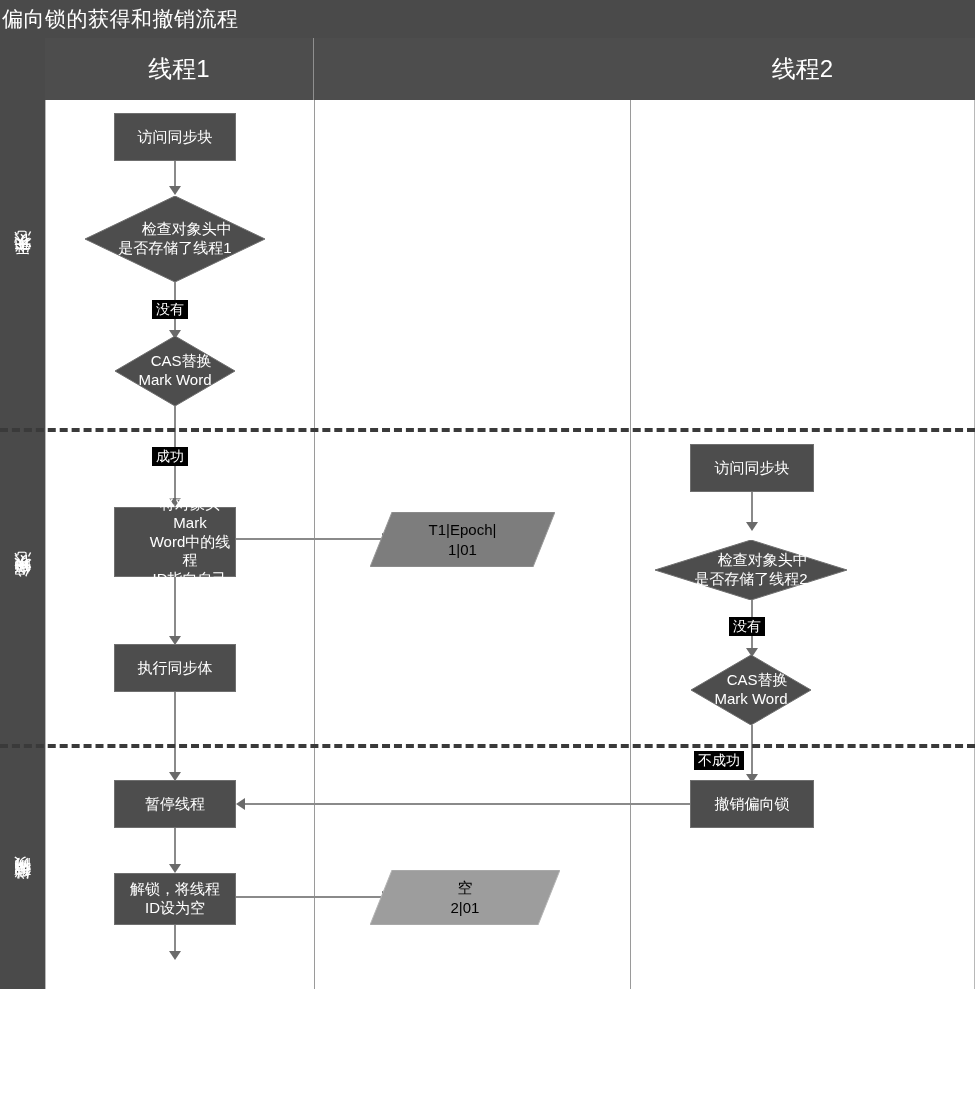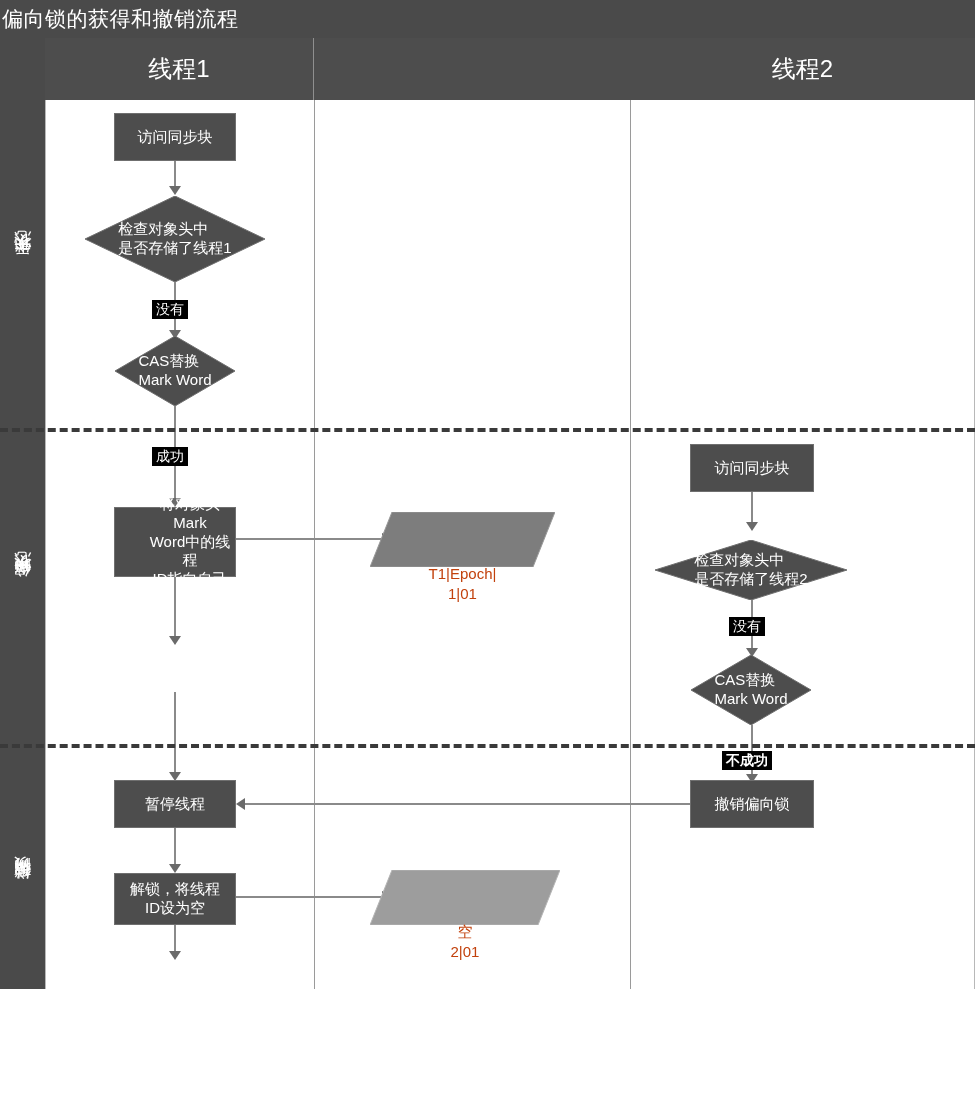--- a/index.html
+++ b/index.html
@@ -37,28 +37,28 @@
          border-top:4px dashed #3a3a3a;}
 
   
   .node{position:absolute;box-sizing:border-box;display:flex;align-items:center;justify-content:center;
         text-align:center;color:#ffffff;font-size:15px;line-height:1.25;}
   .proc{background:#4d4d4d;border:1px solid #6f6f6f;}
 
   .diamond{position:absolute;}
   .diamond svg{position:absolute;left:0;top:0;}
   .diamond .dtxt{position:absolute;left:0;top:0;width:100%;height:100%;
-                 display:flex;align-items:center;justify-content:center;text-align:left;
+                 display:flex;align-items:center;justify-content:center;text-align:right;
                  color:#ffffff;font-size:15px;line-height:1.25;}
 
   .para{position:absolute;}
   .para svg{position:absolute;left:0;top:0;}
   .para .ptxt{position:absolute;left:0;top:0;width:100%;height:100%;
               display:flex;align-items:center;justify-content:center;text-align:center;
-              color:#c2410c;font-size:15px;line-height:1.3;margin-top:44px;}
+              color:#000000;font-size:15px;line-height:1.3;}
 
   
   .vline{position:absolute;width:2px;background:#8a8a8a;}
   .hline{position:absolute;height:2px;background:#8a8a8a;}
   .arrowdown{position:absolute;width:0;height:0;border-left:6px solid transparent;
              border-right:6px solid transparent;border-top:9px solid #6a6a6a;}
   .arrowleft{position:absolute;width:0;height:0;border-top:6px solid transparent;
              border-bottom:6px solid transparent;border-right:9px solid #6a6a6a;}
   .arrowright{position:absolute;width:0;height:0;border-top:6px solid transparent;
               border-bottom:6px solid transparent;border-left:9px solid #4a4a4a;}
@@ -128,20 +128,23 @@
 
   <div class="node proc" style="left:114px;top:507px;width:122px;height:70px;">
     <span style="white-space:pre-line;margin-left:30px;">将对象头Mark
 Word中的线程
 ID指向自己</span>
   </div>
 
   <div class="vline" style="left:174px;top:577px;height:60px;"></div>
   <div class="arrowdown" style="left:169px;top:636px;"></div>
 
+  <div class="node proc" style="left:114px;top:644px;width:122px;height:48px;">
+    <span>执行同步体</span>
+  </div>
 
   <div class="vline" style="left:174px;top:692px;height:82px;"></div>
   <div class="arrowdown" style="left:169px;top:772px;"></div>
 
   <div class="node proc" style="left:114px;top:780px;width:122px;height:48px;">
     <span>暂停线程</span>
   </div>
 
   <div class="vline" style="left:174px;top:828px;height:38px;"></div>
   <div class="arrowdown" style="left:169px;top:864px;"></div>
@@ -210,21 +213,21 @@
     <svg width="120" height="70" viewBox="0 0 120 70">
         <polygon points="60,0 120,35 60,70 0,35" fill="#4d4d4d" stroke="#6f6f6f" stroke-width="1"></polygon>
       </svg>
     <div class="dtxt">
         <span style="white-space:pre-line;">CAS替换
 Mark Word</span>
       </div>
   </div>
 
   <div class="vline" style="left:751px;top:725px;height:52px;"></div>
-  <div class="elabel" style="left:722px;top:751px;font-weight:bold;">不成功</div>
+  <div class="elabel" style="left:694px;top:751px;">不成功</div>
   <div class="arrowdown" style="left:746px;top:774px;"></div>
 
   <div class="node proc" style="left:690px;top:780px;width:124px;height:48px;">
     <span>撤销偏向锁</span>
   </div>
 
   <div class="hline" style="left:245px;top:803px;width:445px;"></div>
   <div class="arrowleft" style="left:236px;top:798px;"></div>
 
   <div class="hdash" style="top:428px;"></div>

